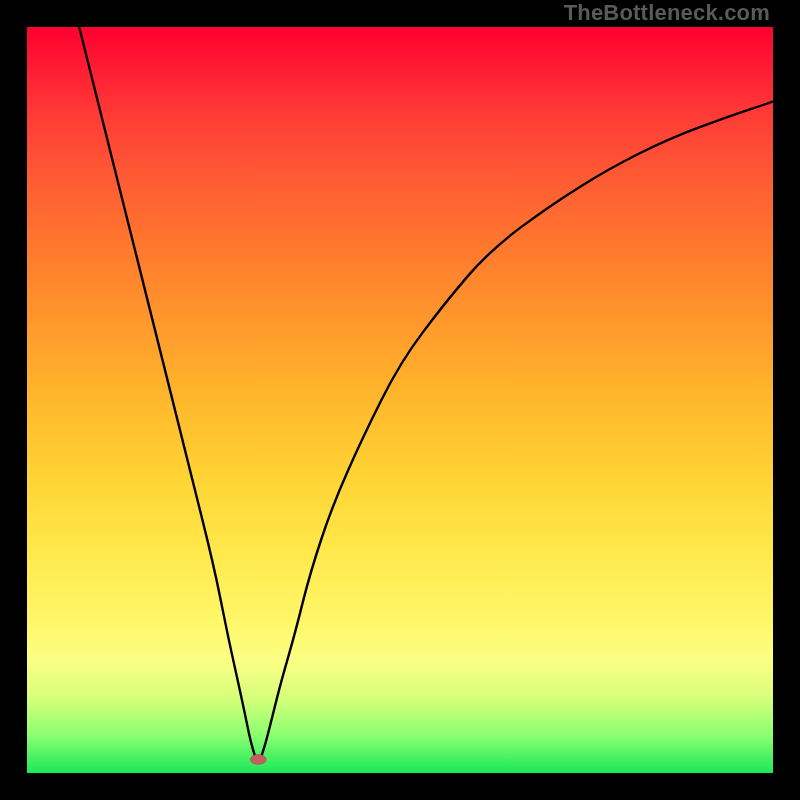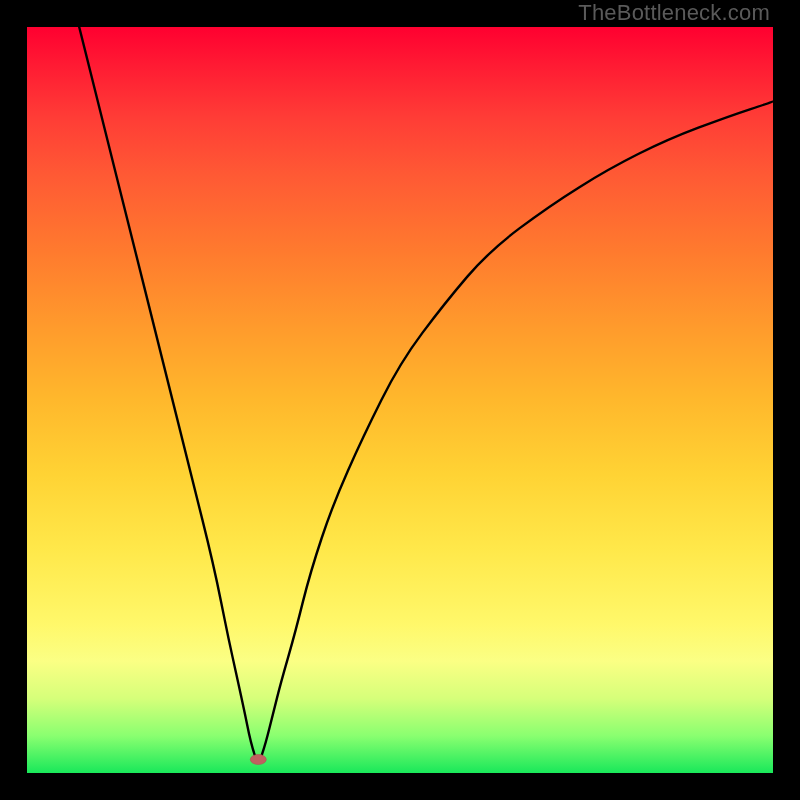--- a/index.html
+++ b/index.html
@@ -48,21 +48,21 @@
       #8aff70 95%,
       #19e85a 100%
     );
   }
   .watermark {
     position: absolute;
     top: 0px;
     right: 30px;
     font-family: Arial, Helvetica, sans-serif;
     font-size: 22px;
-    font-weight: 400;
+    font-weight: 700;
     color: #5a5a5a;
     letter-spacing: 0.2px;
   }
   svg.curve {
     position: absolute;
     left: 0;
     top: 0;
     width: 100%;
     height: 100%;
   }

